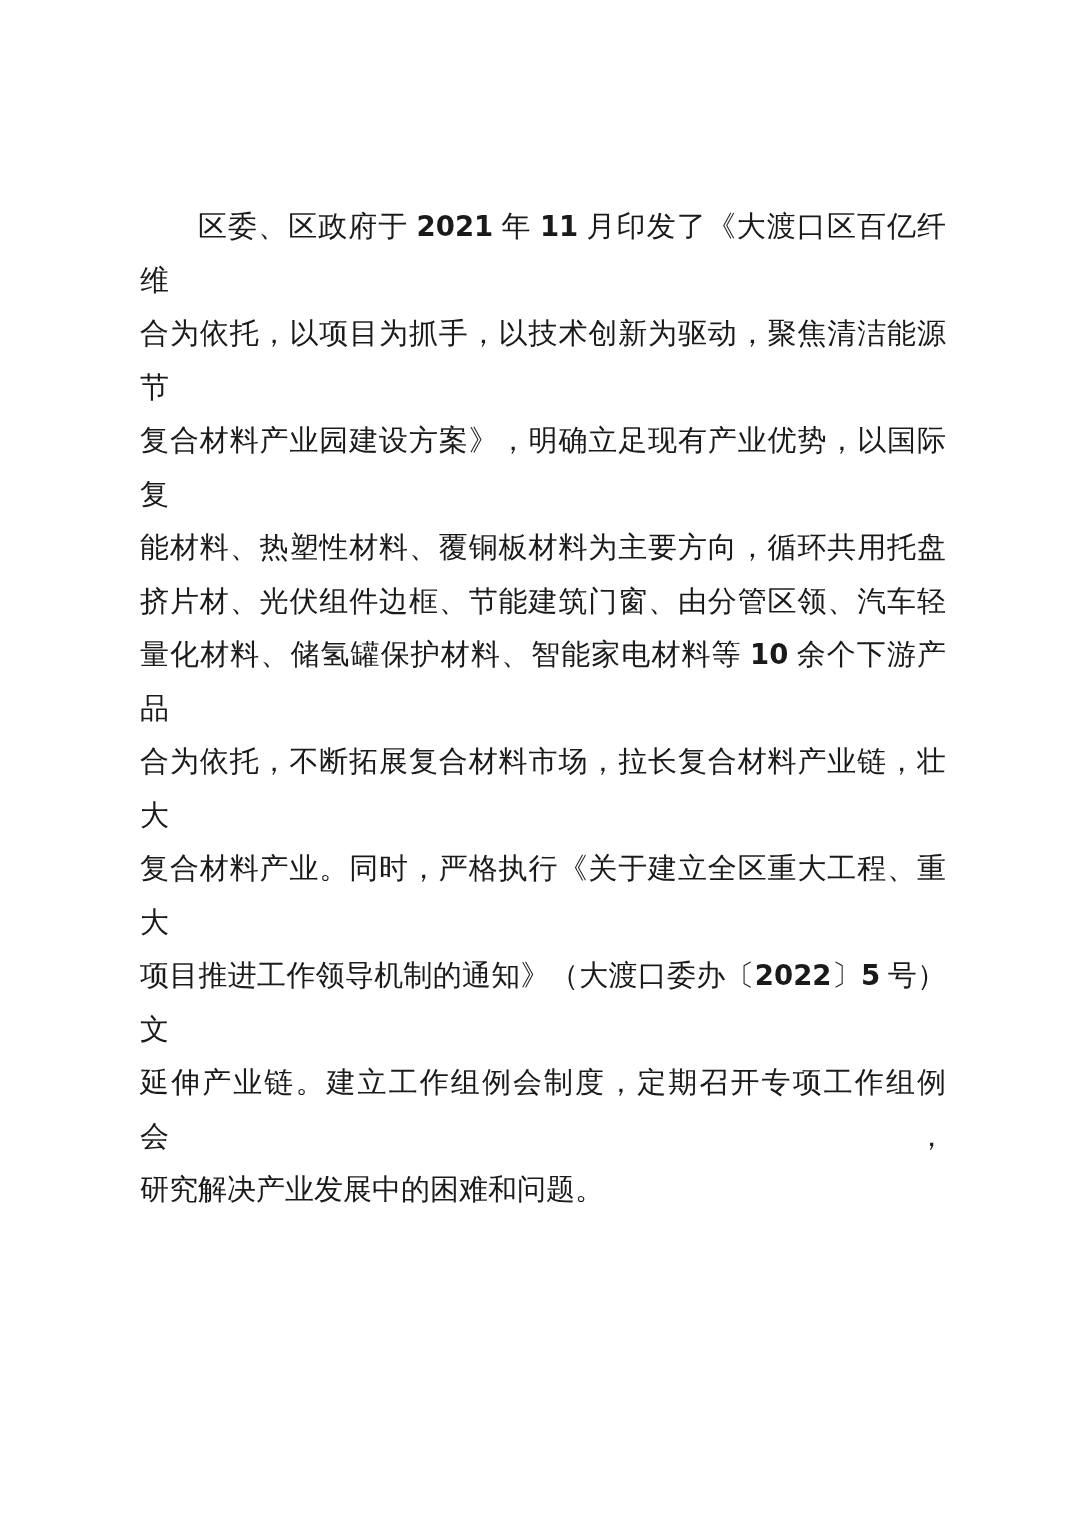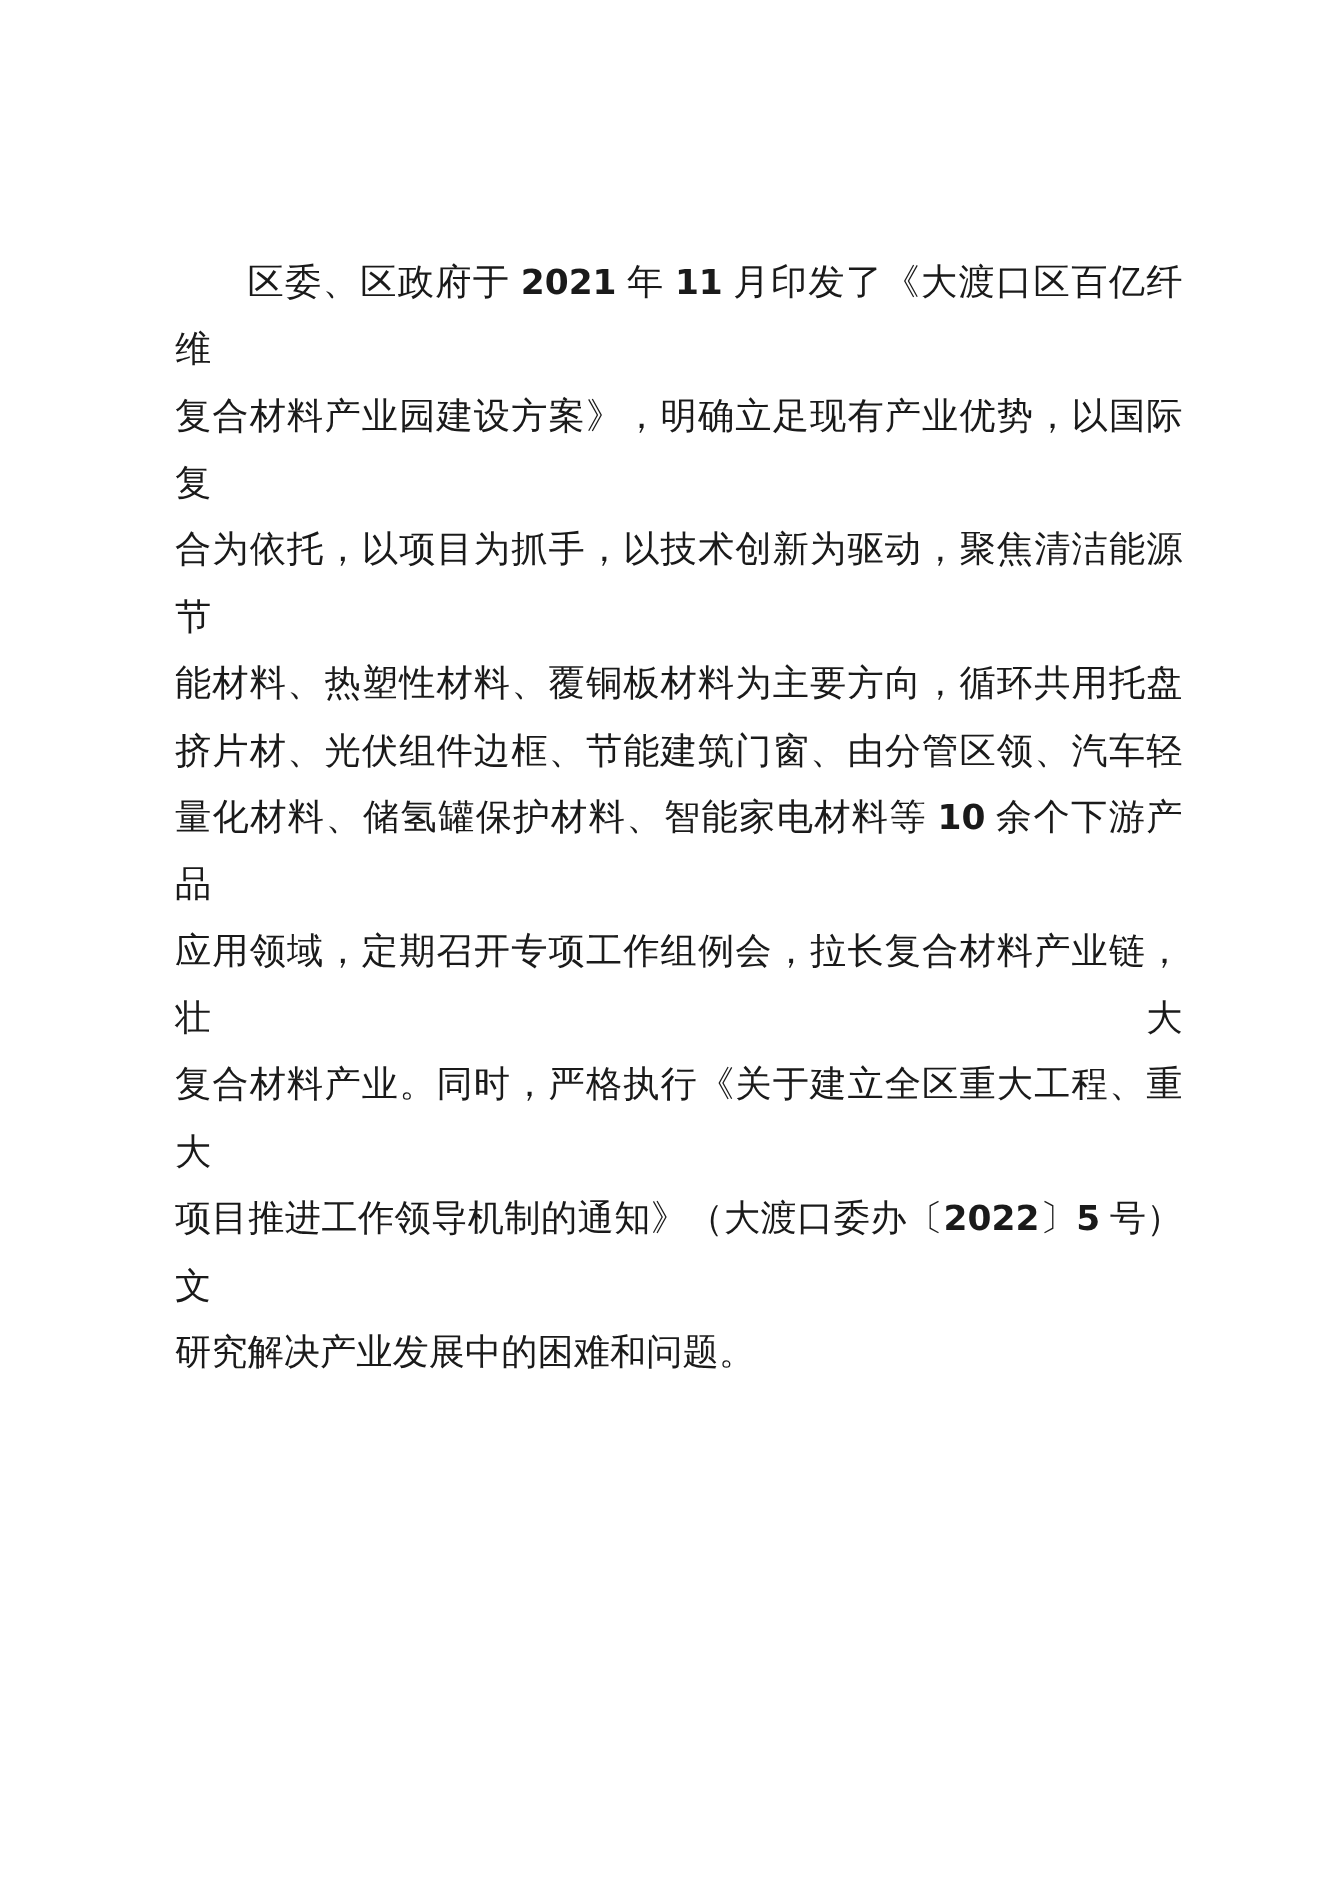--- a/index.html
+++ b/index.html
@@ -47,27 +47,28 @@
     letter-spacing: 2px;
   }
 </style>
 </head>
 <body>
 
 <div class="page">
   <main class="doc-body" id="doc-body">
       <div class="block paragraph">
         <div class="line first">区委、区政府于 <span class="num">2021</span> 年 <span class="num">11</span> 月印发了《大渡口区百亿纤维</div>
+        <div class="line">合为依托，以项目为抓手，以技术创新为驱动，聚焦清洁能源节</div>
         <div class="line">复合材料产业园建设方案》，明确立足现有产业优势，以国际复</div>
-        <div class="line">合为依托，以项目为抓手，以技术创新为驱动，聚焦清洁能源节</div>
         <div class="line">能材料、热塑性材料、覆铜板材料为主要方向，循环共用托盘</div>
         <div class="line">挤片材、光伏组件边框、节能建筑门窗、由分管区领、汽车轻</div>
         <div class="line">量化材料、储氢罐保护材料、智能家电材料等 <span class="num">10</span> 余个下游产品</div>
-        <div class="line">应用领域，定期召开专项工作组例会，拉长复合材料产业链，壮大</div>
+        <div class="line">合为依托，不断拓展复合材料市场，拉长复合材料产业链，壮大</div>
         <div class="line">复合材料产业。同时，严格执行《关于建立全区重大工程、重大</div>
         <div class="line">项目推进工作领导机制的通知》（大渡口委办〔<span class="num">2022</span>〕<span class="num">5</span> 号）文</div>
+        <div class="line">延伸产业链。建立工作组例会制度，定期召开专项工作组例会，</div>
         <div class="line last">研究解决产业发展中的困难和问题。</div>
       </div>
     </main>
   <footer class="page-footer">
     <span>－ 2 －</span>
   </footer>
 </div>
 
 </body></html>

